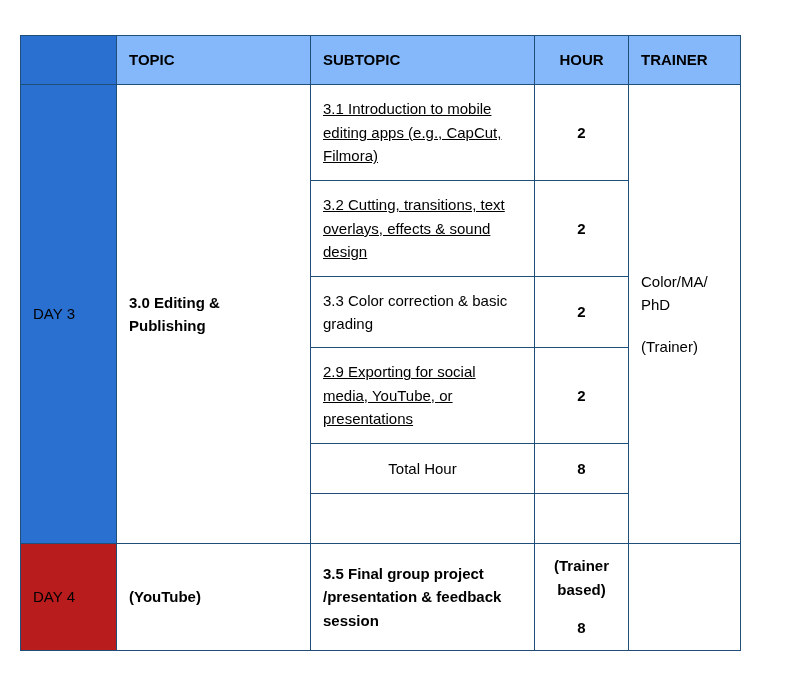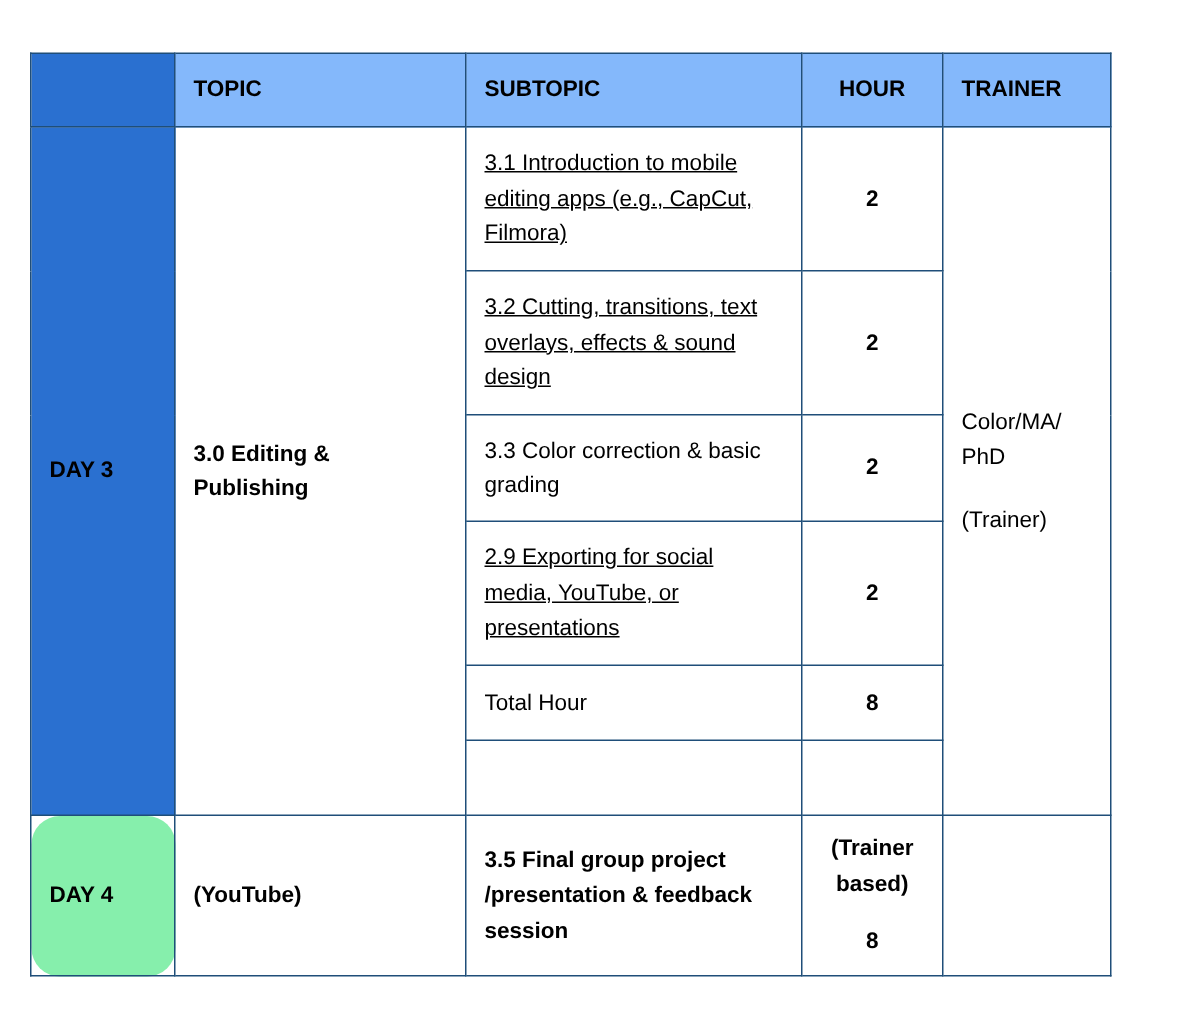--- a/index.html
+++ b/index.html
@@ -10,28 +10,28 @@
     width:720px;
   }
   table.sched td {
     border:1px solid #1f4e79;
     font-size:15px; line-height:23.5px;
     vertical-align:middle;
     padding:0 12px;
   }
   .hdr td { background:#84b8fb; font-weight:bold; height:48px; font-size:15.5px; }
   .hdr td.daycol { background:#2a70d0; }
-  td.day3 { background:#2a70d0; font-weight:bold; font-size:21px; padding-left:13px; }
-  td.day4 { background:#86efac; font-weight:bold; font-size:21px; vertical-align:top; padding-top:16px; padding-left:13px;border-radius:19px; }
+  td.day3 { background:#2a70d0; font-weight:normal; font-size:21px; padding-left:13px; }
+  td.day4 { background:#b91c1c; font-weight:normal; font-size:21px; vertical-align:top; padding-top:16px; padding-left:13px; }
   .c { text-align:center; }
   .b { font-weight:bold; }
   .it { }
   .r1 td.sub, .r2 td.sub, .r4 td.sub { height:95px;text-decoration:underline; }
   .r3 td.sub { height:70px; }
-  .r5 td.sub, .r6 td.sub { height:49px; }
+  .r5 td.sub, .r6 td.sub { height:49px;text-align:center; }
   .r7 td { height:106px;margin-left:43px; }
   .trainer-cell { vertical-align:middle; }
   .trainer-cell .gap { height:18px; }
 </style>
 </head>
 <body>
 
 <table class="sched">
   <colgroup>
     <col style="width:96px">

